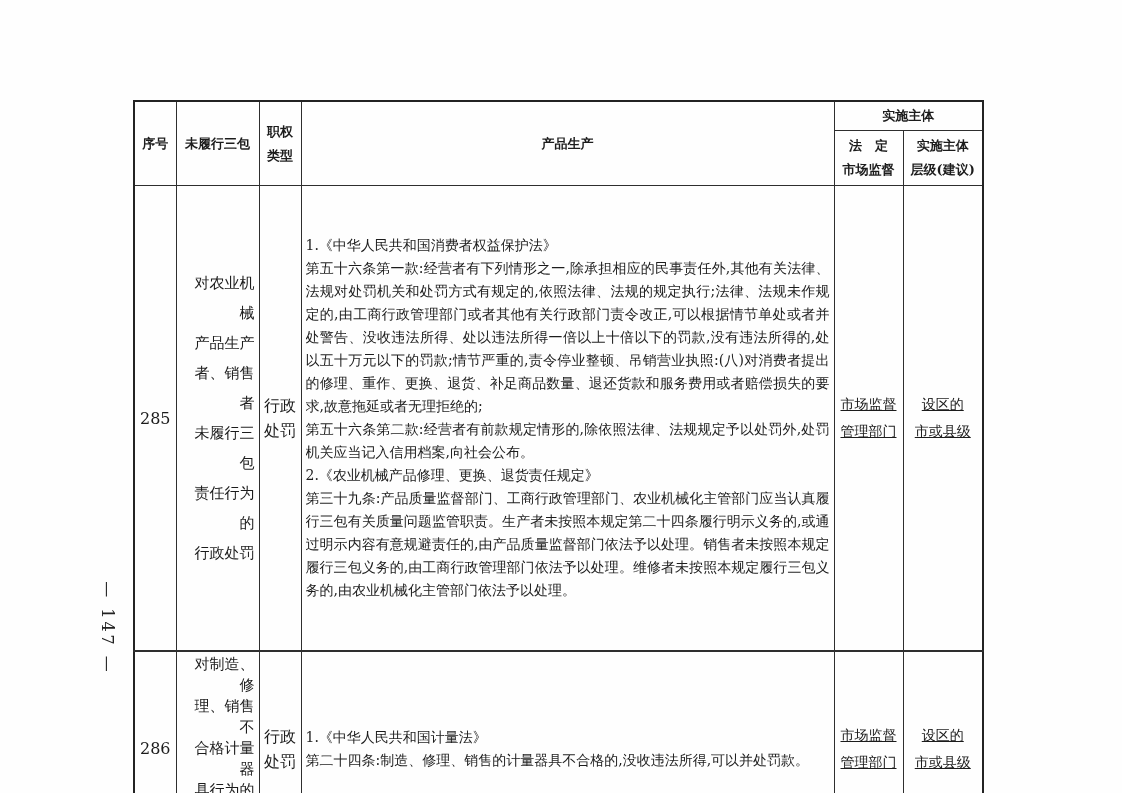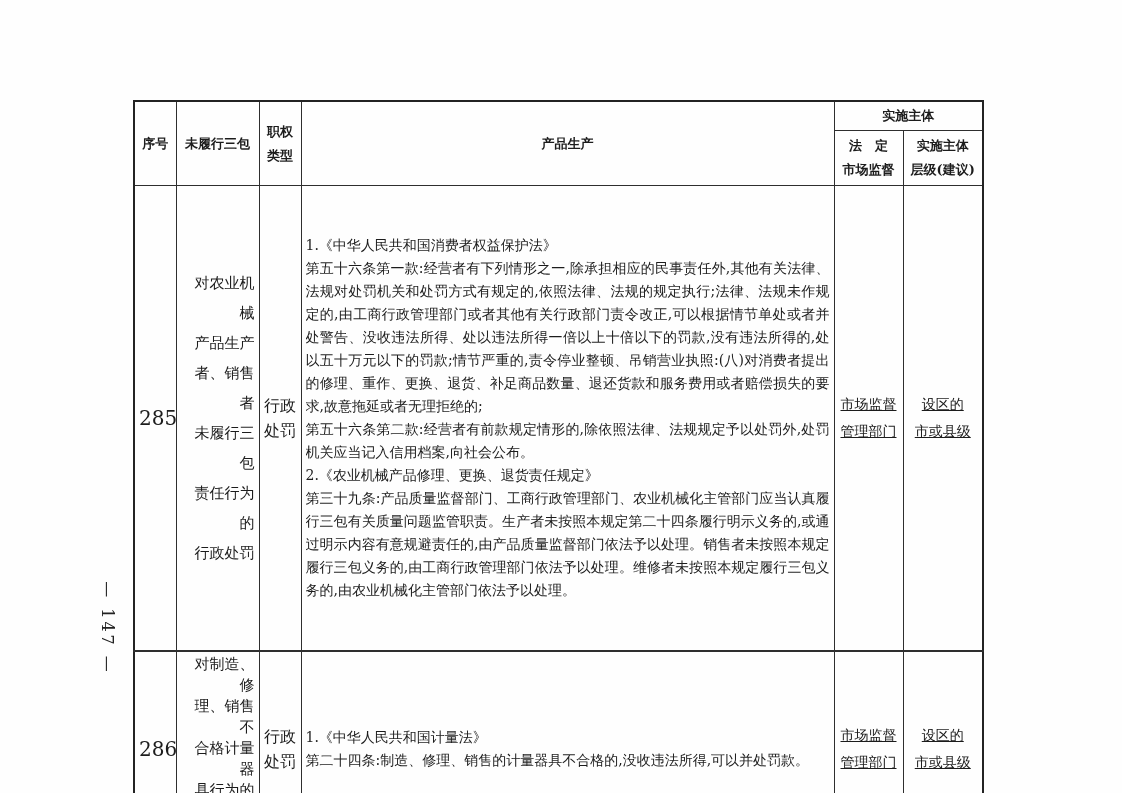--- a/index.html
+++ b/index.html
@@ -51,21 +51,21 @@
   tr.hrow1 { height: 28px; }
   tr.hrow2 { height: 55px; }
   tr.row-tall { height: 382px; }
   tr.row-short { height: 123px; }
   tr.row-tall td { border-bottom-width: 2px; }
   .c {
     text-align: center;
     vertical-align: middle;
   }
   .pre { white-space: pre-line; }
-  td.serial-cell { font-size: 20px; }
+  td.serial-cell { font-size: 16px; }
   td.name-cell {
     font-size: 15px;
     text-align: right;
     padding: 2px 6px;
   }
   tr.row-tall td.name-cell { line-height: 30px; }
   tr.row-short td.name-cell { line-height: 21px; }
   td.type-cell { font-size: 16px; line-height: 25px; }
   td.basis-cell {
     font-size: 14px;

